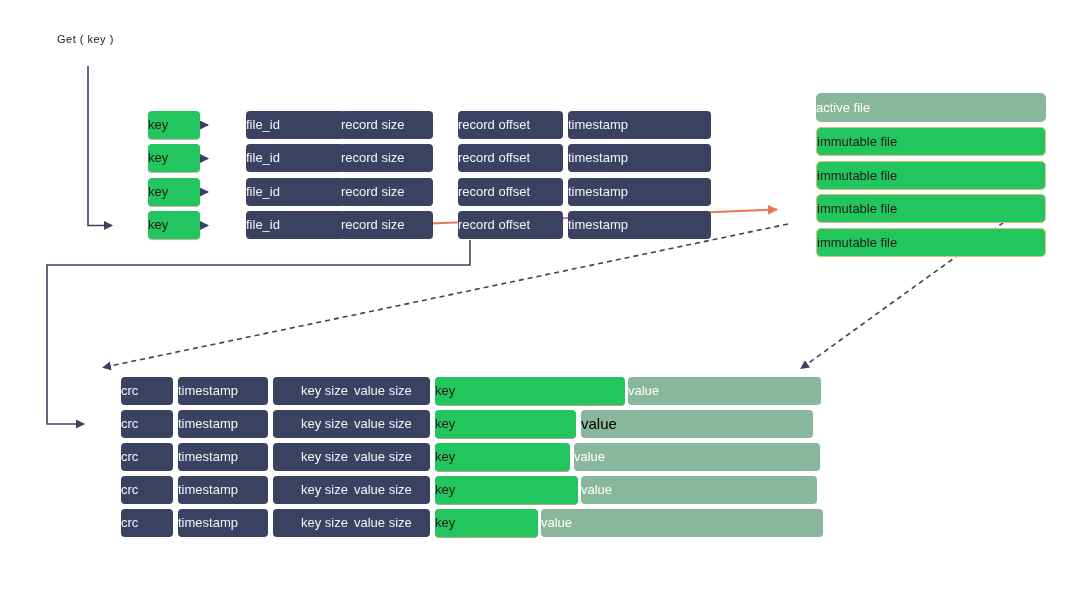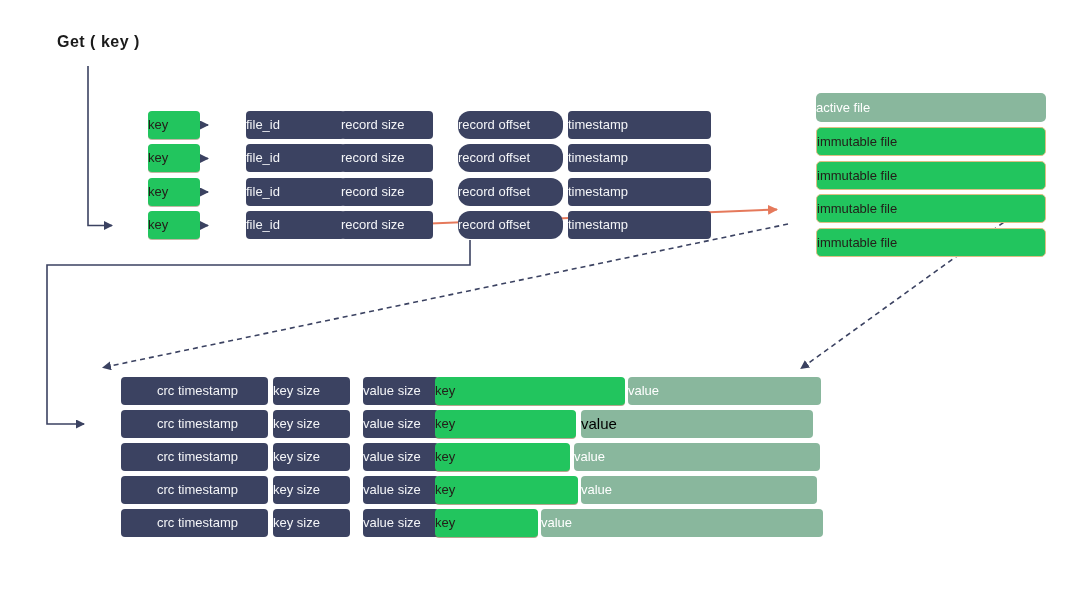--- a/index.html
+++ b/index.html
@@ -1,49 +1,49 @@
 <!DOCTYPE html>
 <html><head>
 <meta charset="utf-8">
 <style>
   html,body{margin:0;padding:0;background:#fff;}
   .canvas{
     position:relative;width:1080px;height:590px;background:#ffffff;overflow:hidden;
     font-family:"Liberation Sans","DejaVu Sans",sans-serif;
   }
   .title{
-    position:absolute;left:57px;top:33px;font-size:16px;font-weight:bold;color:#1b1b1b;
+    position:absolute;left:57px;top:33px;font-size:11px;font-weight:normal;color:#1b1b1b;
     letter-spacing:.5px;
   }
   svg.arrows{position:absolute;left:0;top:0;pointer-events:none;}
   .box{
     position:absolute;height:28px;line-height:28px;text-align:left;
     border-radius:4px;font-size:13px;white-space:nowrap;overflow:hidden;margin-left:28px;
   }
   .navy{background:#3B4261;color:#f4f5f8;}
   .tan{background:#22c55e;color:#23201a;}
   .green{background:#89B79D;color:#ffffff;}
   
   .kd-row{position:absolute;left:0;width:1080px;height:28px;}
   .kd-key{left:120px;width:52px;box-shadow:0 1px 0 rgba(120,95,50,.45);}
   .kd-fid{left:218px;width:99px;}
   .kd-rsize{left:313px;width:92px;}
-  .kd-roff{left:430px;width:105px;border-radius:12px;}
+  .kd-roff{left:430px;width:105px;}
   .kd-ts{left:540px;width:143px;}
   
   .filebox{
     left:788px;width:230px;height:29px;line-height:29px;border-radius:5px;
   }
   .filebox.tan{border:1px solid #DDBE84;width:228px;height:27px;line-height:27px;}
   
   .rc-row{position:absolute;left:0;width:1080px;height:28px;}
-  .rc-crc{left:93px;width:52px;padding-left:36px;}
+  .rc-crc{left:93px;width:52px;}
   .rc-ts{left:150px;width:90px;}
-  .rc-ks{left:245px;width:77px;}
-  .rc-vs{left:335px;width:76px;}
+  .rc-ks{left:245px;width:77px;padding-left:28px;}
+  .rc-vs{left:326px;width:76px;}
   .rc-key{left:407px;box-shadow:0 1px 0 rgba(120,95,50,.55);}
   .rc-val.highlight{color:#000000;font-size:15px;font-weight:500;}
 </style>
 </head>
 <body>
 
 <div class="canvas">
 
   <div class="title">Get ( key )</div>
 

